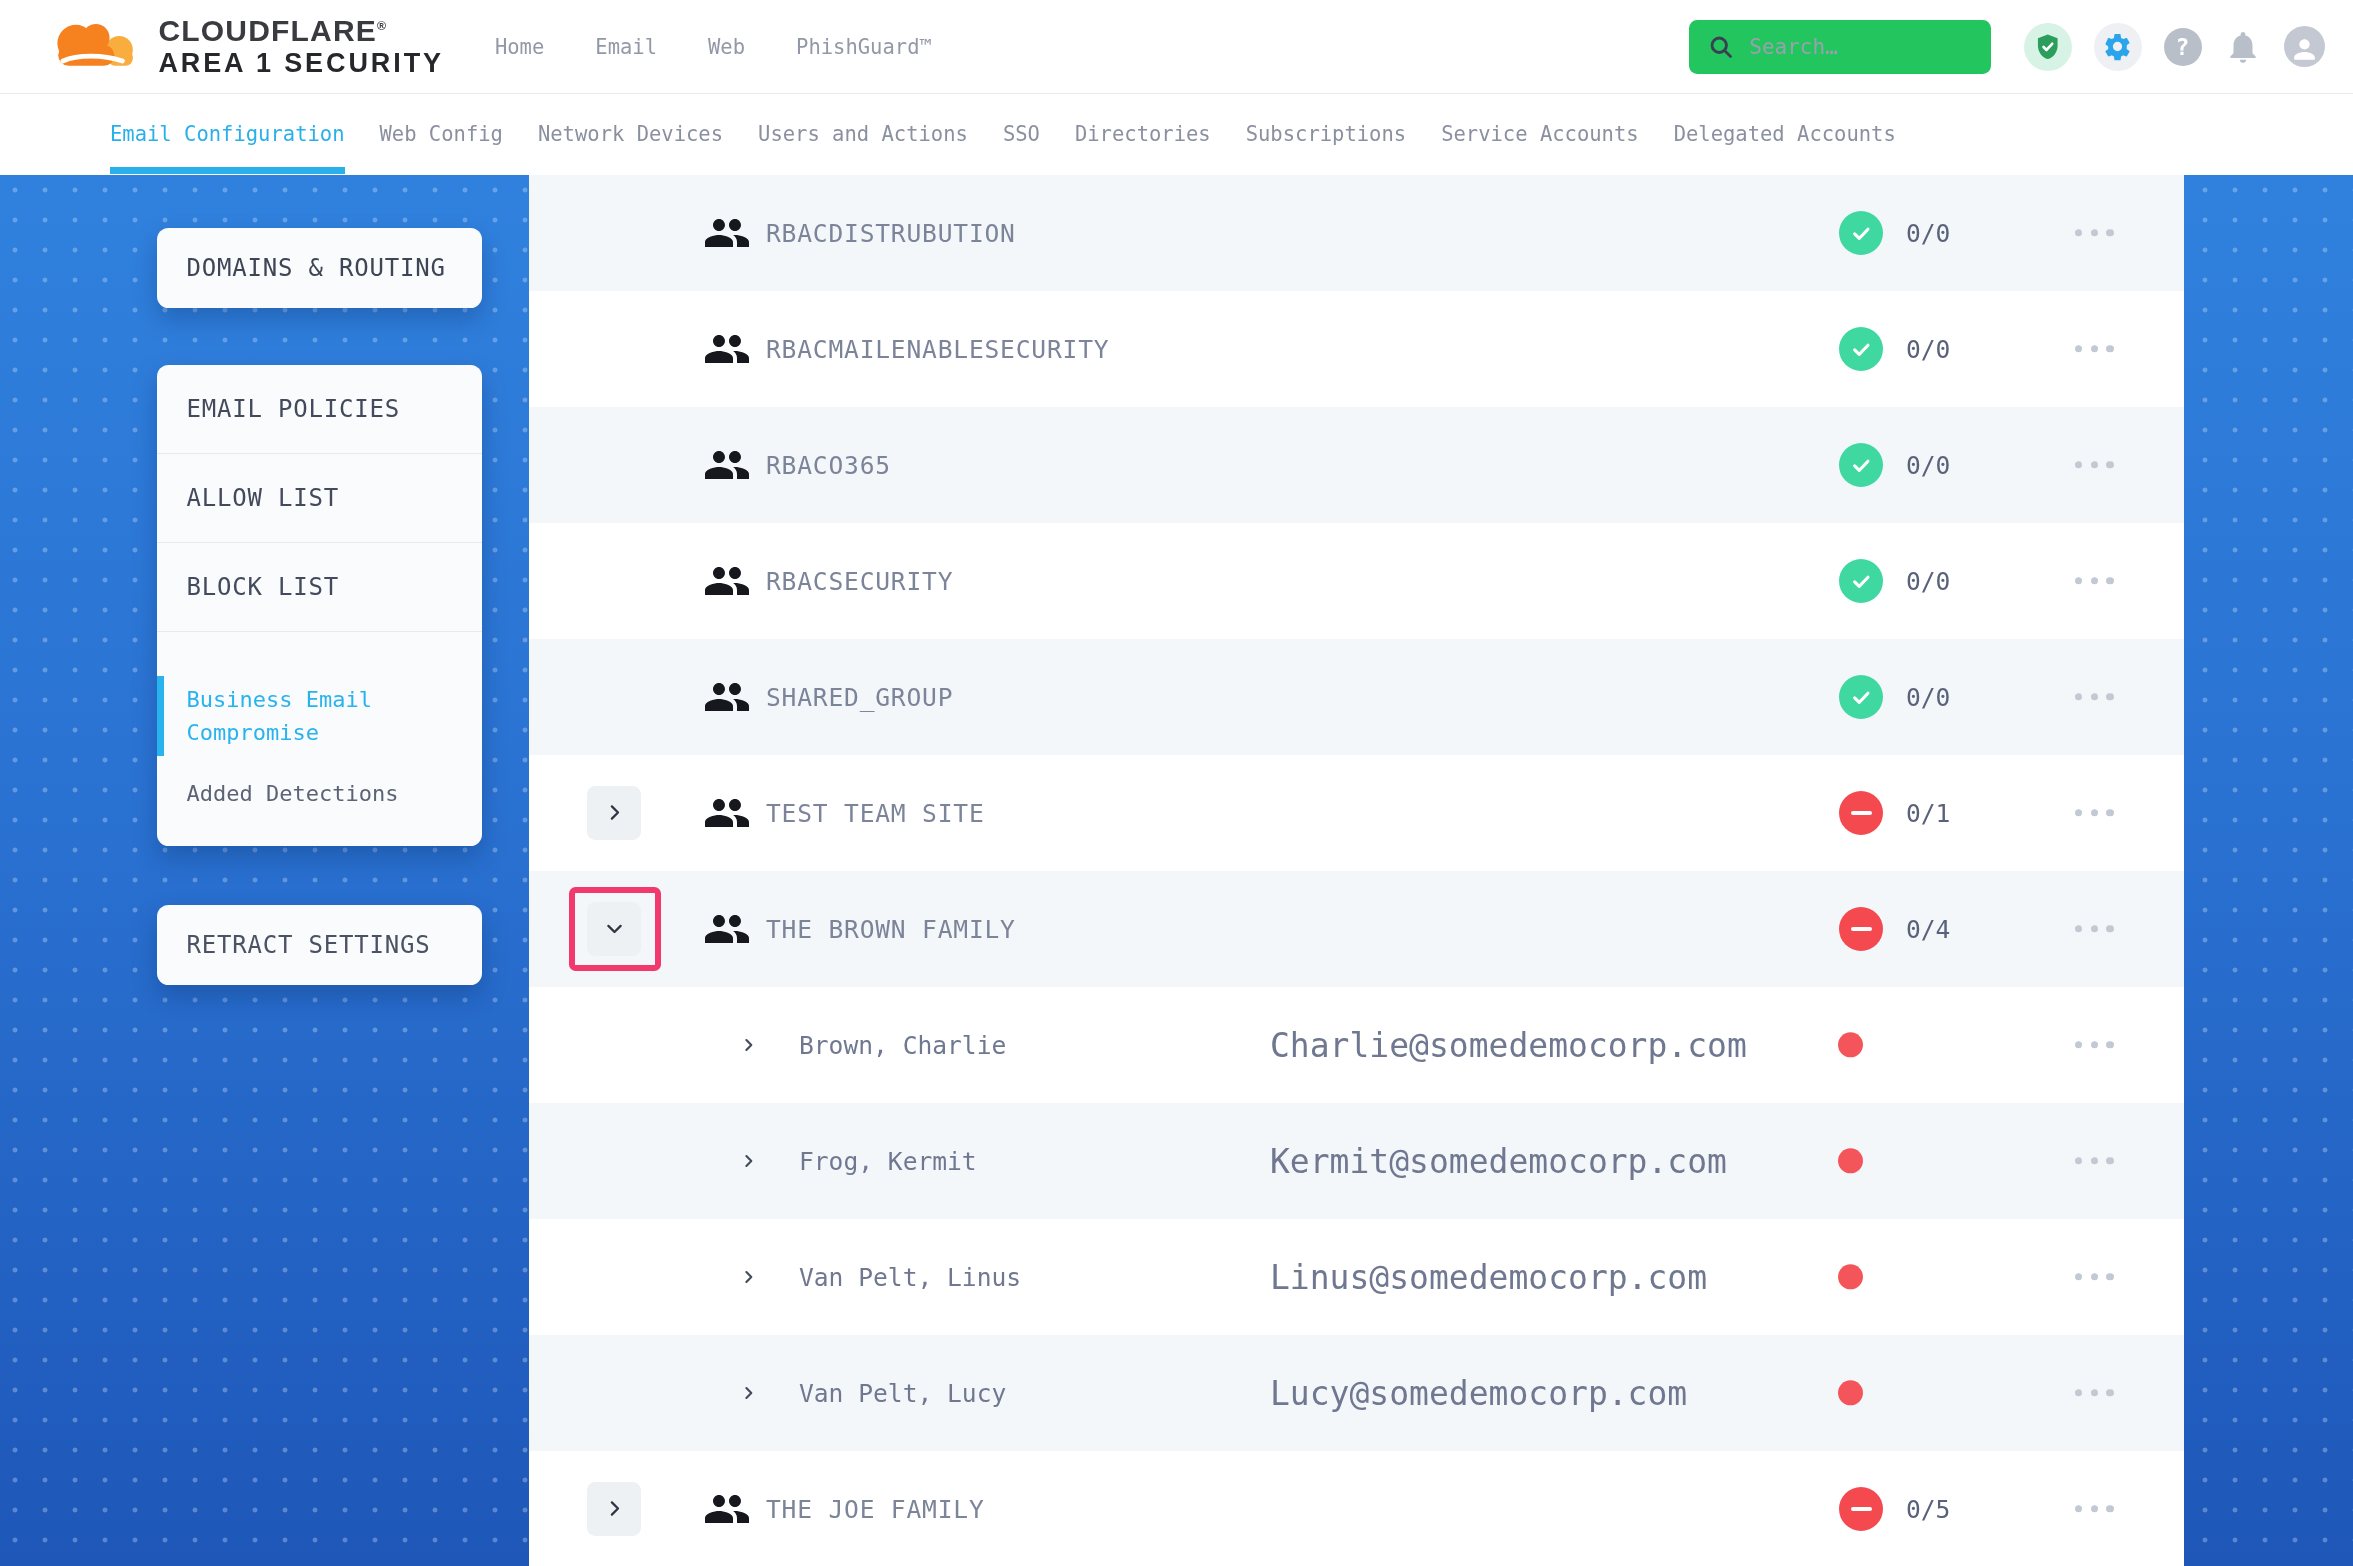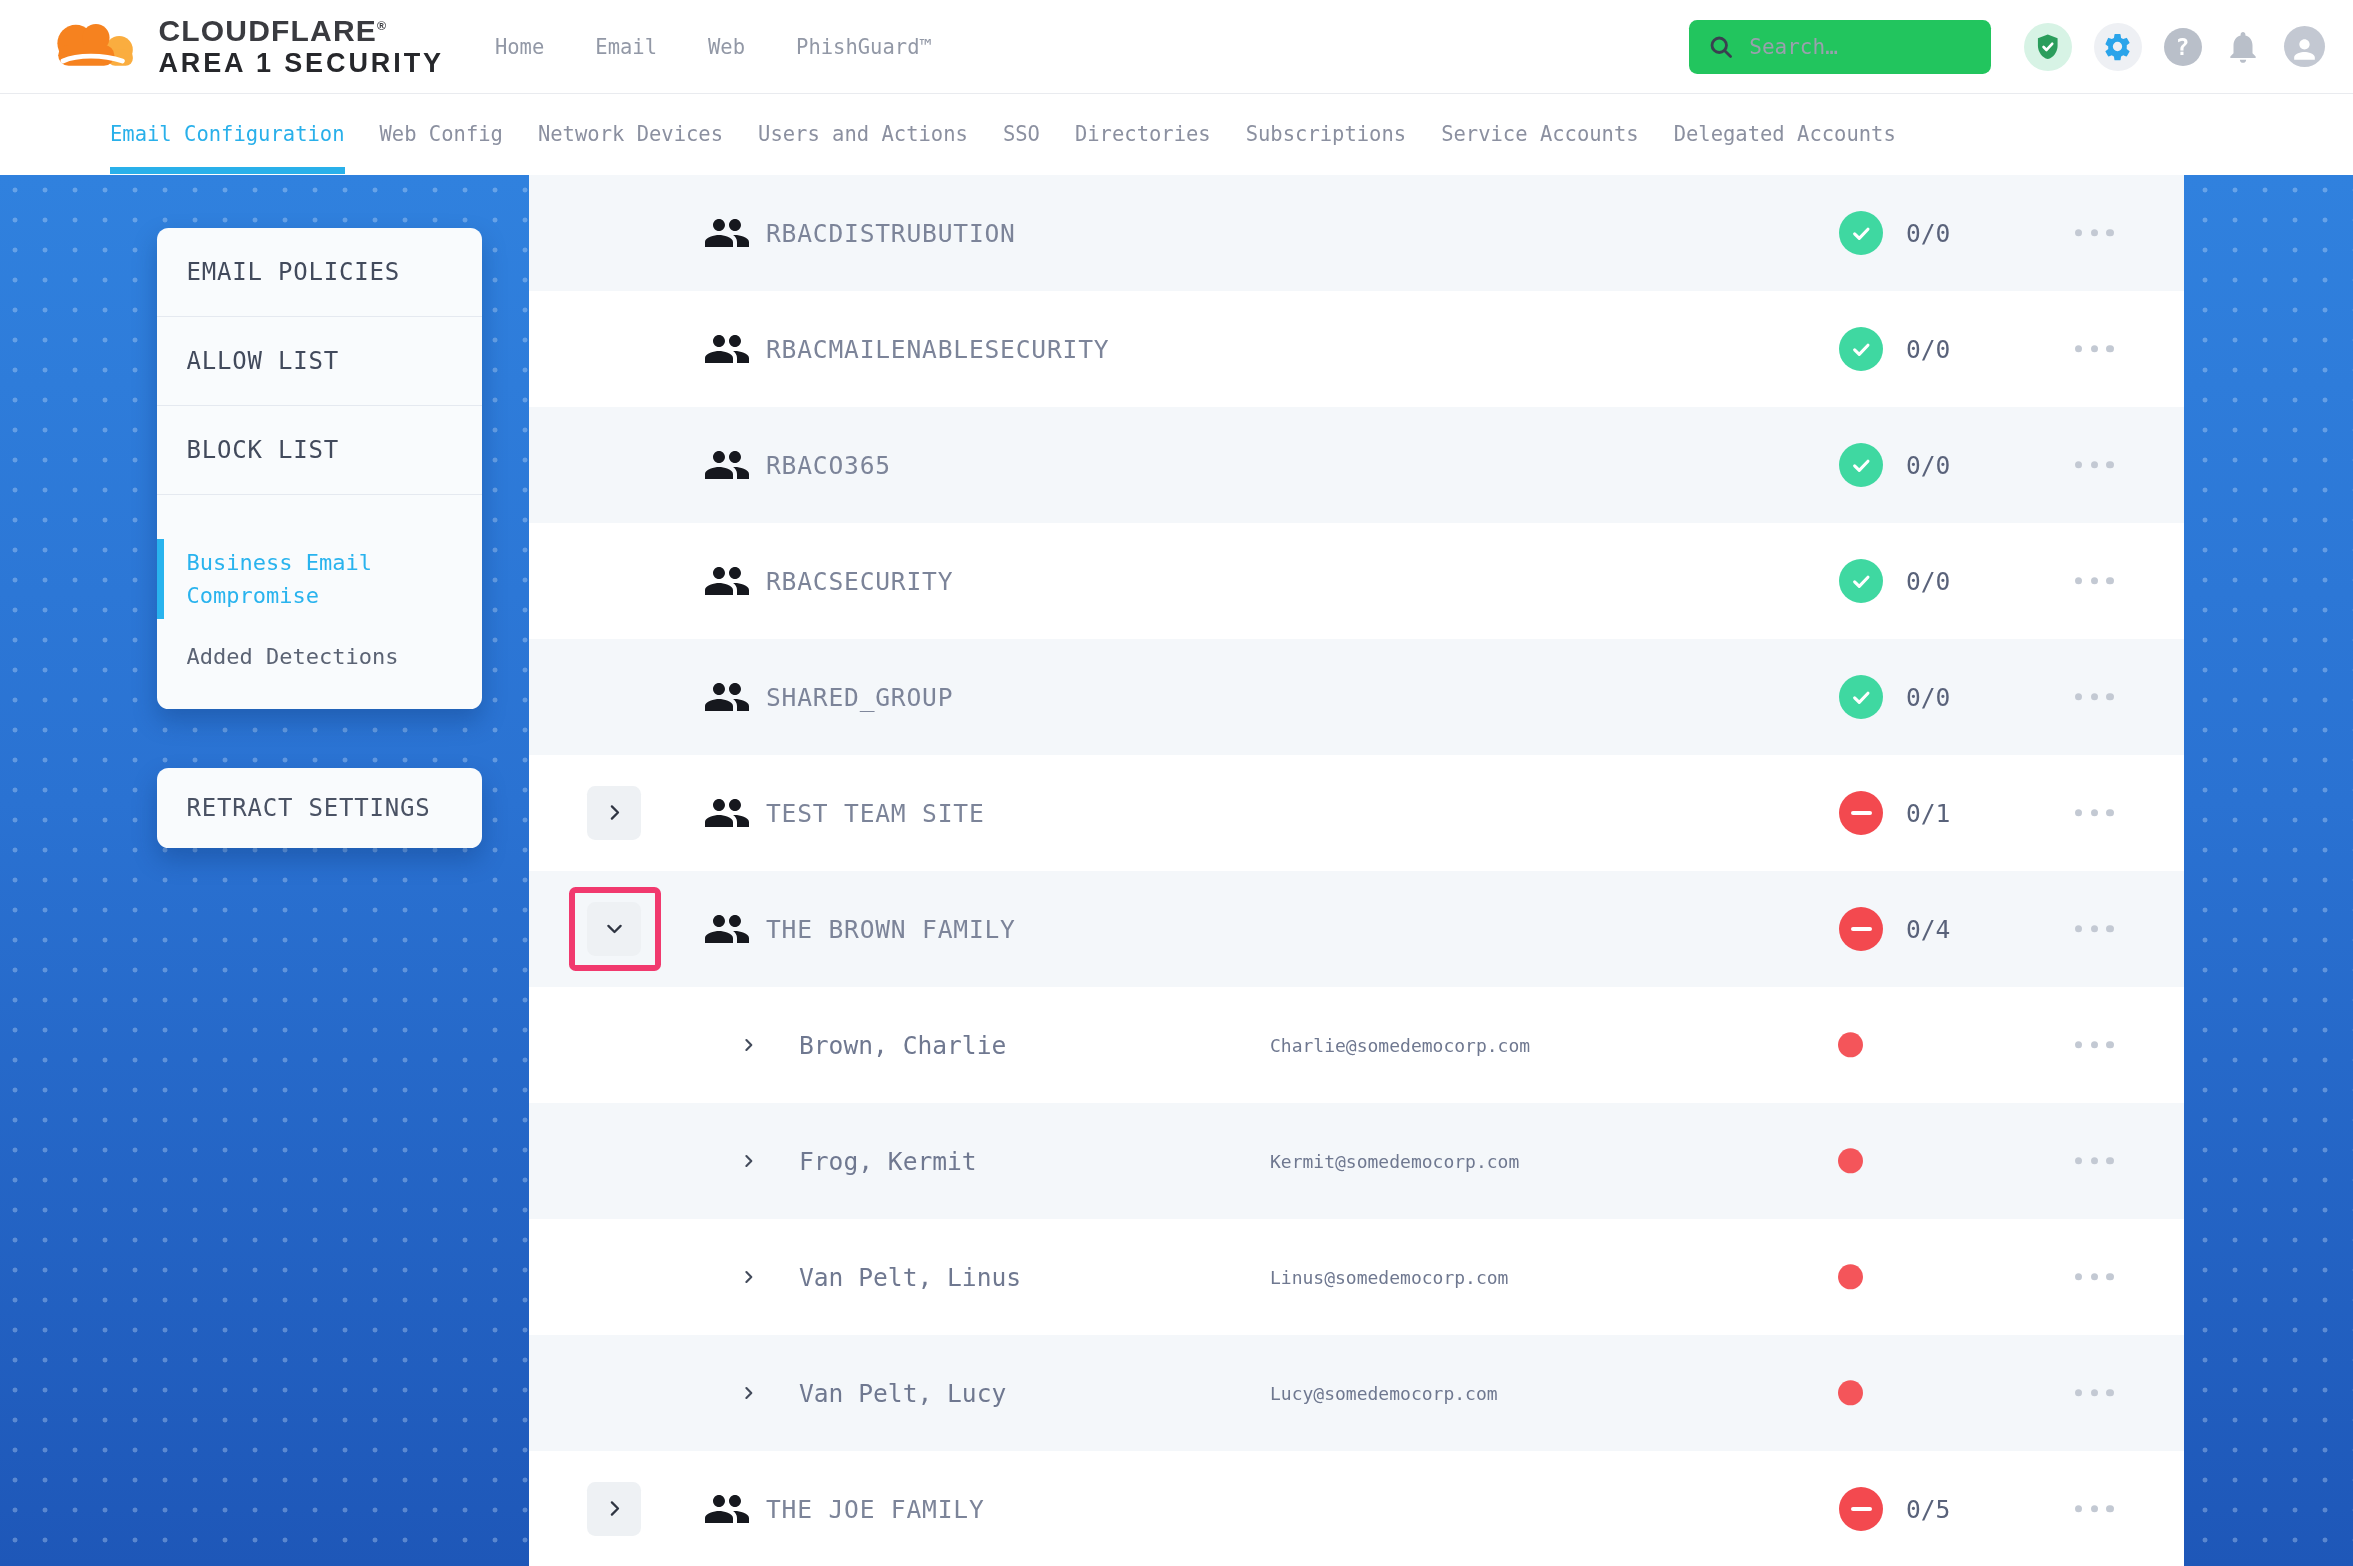--- a/index.html
+++ b/index.html
@@ -86,21 +86,21 @@
   .highlight-box { position:absolute; inset:0; border:6.6px solid #f1396e; border-radius:6.6px; }
 
   .group-icon { position:absolute; left:174px; top:50%; transform:translateY(-50%);
     width:48px; height:48px; }
   .member-chev { position:absolute; left:210px; top:50%; transform:translateY(-50%);
     width:19.7px; height:19.7px; }
   .gname { position:absolute; left:237px; top:50%; transform:translateY(-50%);
     font-size:24.6px; color:#7c8499; letter-spacing:0.8px; white-space:nowrap; }
   .row.member .gname { left:270px; color:#6f7890; letter-spacing:0; }
   .memail { position:absolute; left:741px; top:50%; transform:translateY(-50%);
-    font-size:18px; color:#6f7890; white-space:nowrap; }
+    font-size:33px; color:#6f7890; white-space:nowrap; }
 
   .badge { position:absolute; left:1310px; top:50%; transform:translateY(-50%);
     width:44px; height:44px; border-radius:50%; display:flex; align-items:center; justify-content:center; }
   .badge-ok { background:#3fd8a1; }
   .badge-blocked { background:#f3494f; }
   .badge svg { width:24.6px; height:24.6px; }
   .badge-blocked .minus { width:21px; height:4.9px; background:#fff; border-radius:2.5px; }
   .status-dot { position:absolute; left:1309px; top:50%; transform:translateY(-50%);
     width:25.4px; height:25.4px; border-radius:50%; background:#f4555a; }
   .count { position:absolute; left:1377px; top:50%; transform:translateY(-50%);
@@ -181,20 +181,23 @@
   <span class="tab">SSO</span>
   <span class="tab">Directories</span>
   <span class="tab">Subscriptions</span>
   <span class="tab">Service Accounts</span>
   <span class="tab">Delegated Accounts</span>
 </nav>
 
 <main class="content">
 
   <aside class="sidebar">
+    <div class="side-card card-routing">
+      <div class="card-single">DOMAINS &amp; ROUTING</div>
+    </div>
 
     <div class="side-card card-policies">
       <div class="side-item">EMAIL POLICIES</div>
       <div class="side-item">ALLOW LIST</div>
       <div class="side-item">BLOCK LIST</div>
       <div class="side-section">
         <div class="side-sub active">Business Email Compromise</div>
         <div class="side-sub plain">Added Detections</div>
       </div>
     </div>

